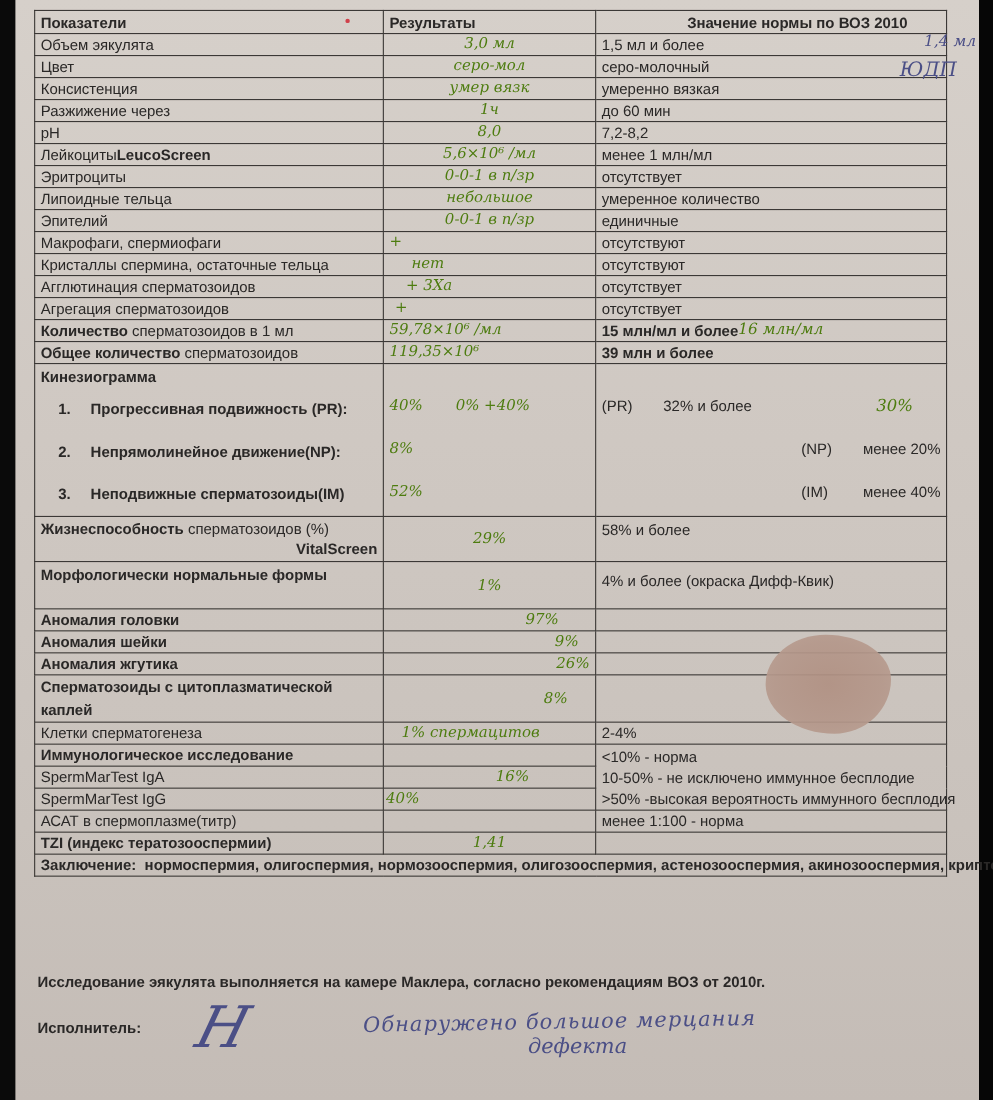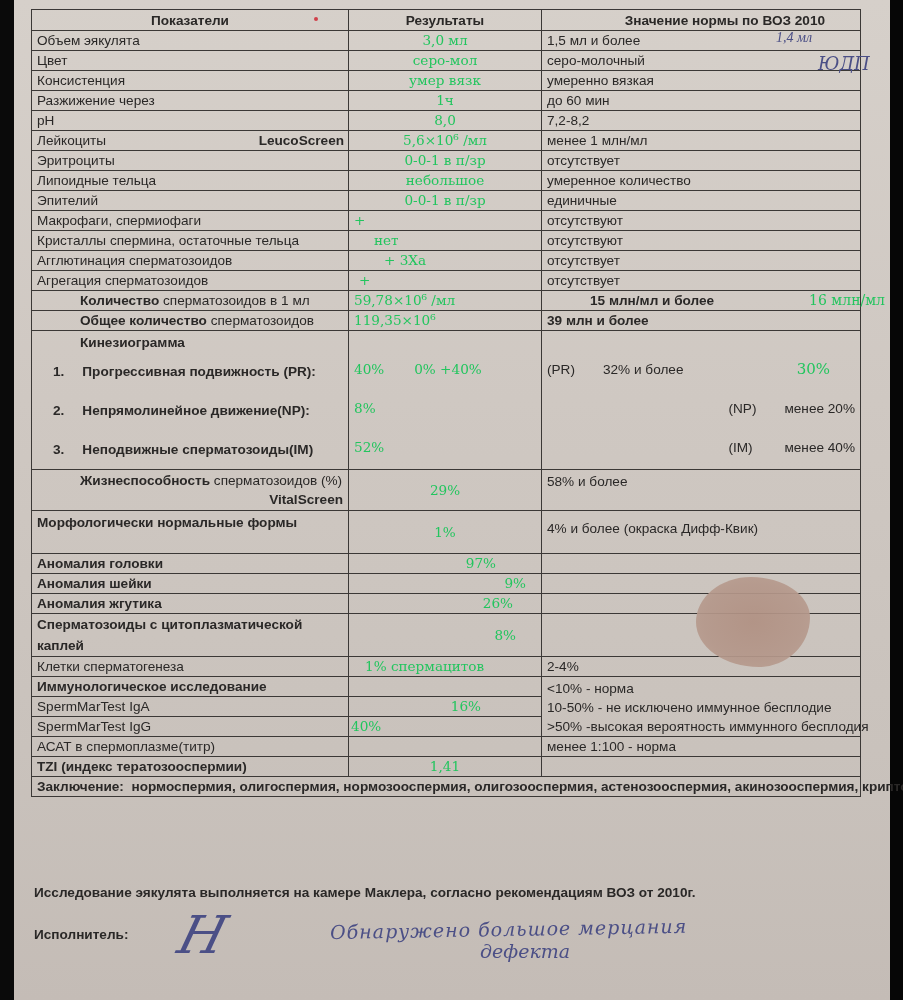--- a/index.html
+++ b/index.html
@@ -23,29 +23,29 @@
   table.form td {
     border: 1.4px solid #3b3836;
     padding: 0 5px;
     font-size: 13.6px;
     line-height: 19px;
     vertical-align: middle;
     overflow: visible;
     white-space: nowrap;
   }
   col.c1 { width: 317px; } col.c2 { width: 193px; } col.c3 { width: 319px; }
-  .hdr td { font-weight: bold; text-align: center; height: 20px; }
+  .hdr td { font-weight: bold; text-align: left; height: 20px; }
   .hdr td.c3h { text-align: right; padding-right: 35px; }
-  .bold { font-weight: bold; margin-left: 43px; }
+  .bold { font-weight: bold; }
   .hand {
-    font-family: "DejaVu Serif", serif; 
-    color: #22c55e; font-size: 15px; position: relative;
+    font-family: "DejaVu Serif", serif; font-style: italic;
+    color: #4d7c0f; font-size: 15px; position: relative;
   }
   .row19 td { height: 19px; }
-  .flex-row { display: flex; justify-content: space-between; }
+  .flex-row { display: flex; justify-content: flex-start; }
   .kin td.c1cell { vertical-align: top; padding-top: 2px; }
   .kin-item { display: flex; gap: 18px; margin-left: 16px; font-weight: bold; height: 39px; align-items: center; }
   .kin-norm { height: 39px; display: flex; align-items: center; justify-content: flex-end; }
   .kin-norm span.k { display: inline-block; width: 56px; }
   .small { font-size: 11.8px; line-height: 16px; }
   .conclusion td { white-space: normal; font-weight: bold; font-size: 13.6px; line-height: 19px; padding: 3px 5px; }
   .footer-note {
     position: absolute; left: 34px; top: 885px; font-weight: bold; font-size: 13.6px; color: #2a2827;
   }
   .executor {
@@ -135,21 +135,21 @@
     <td class="hand">+</td>
     <td>отсутствуют</td>
   </tr>
   <tr class="row19">
     <td>Кристаллы спермина, остаточные тельца</td>
     <td class="hand" style="padding-left:25px">нет</td>
     <td>отсутствуют</td>
   </tr>
   <tr class="row19">
     <td>Агглютинация сперматозоидов</td>
-    <td class="hand" style="padding-left:35px">+ 3Ха</td>
+    <td class="hand" style="padding-left:20px">+ 3Ха</td>
     <td>отсутствует</td>
   </tr>
   <tr class="row19">
     <td>Агрегация сперматозоидов</td>
     <td class="hand" style="padding-left:10px">+</td>
     <td>отсутствует</td>
   </tr>
   <tr class="row19">
     <td><span class="bold">Количество</span> <span>сперматозоидов в 1 мл</span></td>
     <td class="hand">59,78×10⁶ /мл</td>
@@ -216,31 +216,31 @@
   </tr>
 
   <tr>
     <td class="bold" style="height:40px;vertical-align:top;padding-top:2px">Морфологически нормальные формы</td>
     <td class="hand" style="text-align:center">1%</td>
     <td style="vertical-align:top;padding-top:8px">4% и более (окраска Дифф-Квик)</td>
   </tr>
 
   <tr class="row19">
     <td class="bold">Аномалия головки</td>
-    <td class="hand" style="text-align:right;padding-right:45px">97%</td>
+    <td class="hand" style="text-align:right;padding-right:33px">97%</td>
     <td></td>
   </tr>
   <tr class="row19">
     <td class="bold">Аномалия шейки</td>
     <td class="hand" style="text-align:right;padding-right:15px">9%</td>
     <td></td>
   </tr>
   <tr class="row19">
     <td class="bold">Аномалия жгутика</td>
-    <td class="hand" style="text-align:right;padding-right:28px">26%</td>
+    <td class="hand" style="text-align:right;padding-right:5px">26%</td>
     <td></td>
   </tr>
   <tr>
     <td class="bold" style="height:40px;white-space:normal;line-height:21px">Сперматозоиды с цитоплазматической каплей</td>
     <td class="hand" style="text-align:right;padding-right:25px">8%</td>
     <td></td>
   </tr>
   <tr class="row19">
     <td>Клетки сперматогенеза</td>
     <td class="hand" style="padding-left:16px;margin-left:-40px">1% спермацитов</td>
@@ -280,19 +280,19 @@
       <span>Заключение:</span>&nbsp;
       <span>нормоспермия, олигоспермия, нормозооспермия, олигозооспермия, астенозооспермия, акинозооспермия, криптозооспермия, азооспермия, лейкоспермия, гемоспермия, тератозооспермия, некрозооспермия, вискозипатия. Эякулят с агглютинацией.</span>
     </td>
   </tr>
 </tbody>
   </table>
 
 <div class="stain"></div>
 
 <div class="scribble" style="left:818px;top:6px;font-size:18px;margin-top:47px;">ЮДП</div>
-<div class="scribble" style="left:776px;top:30px;font-size:14px;font-family:Liberation Serif, serif;">1,4 мл</div>
+<div class="scribble" style="left:840px;top:30px;font-size:14px;">1,4 мл</div>
 
 <div class="footer-note">Исследование эякулята выполняется на камере Маклера, согласно рекомендациям ВОЗ от 2010г.</div>
 <div class="executor">Исполнитель:</div>
 <div class="scribble" style="left:180px;top:905px;font-size:52px;transform:skewX(-15deg);">Н</div>
 <div class="scribble" style="left:330px;top:918px;font-size:19px;letter-spacing:1px;transform:rotate(-1deg);">Обнаружено большое мерцания</div>
 <div class="scribble" style="left:480px;top:940px;font-size:19px;">дефекта</div>
 
 </body></html>

